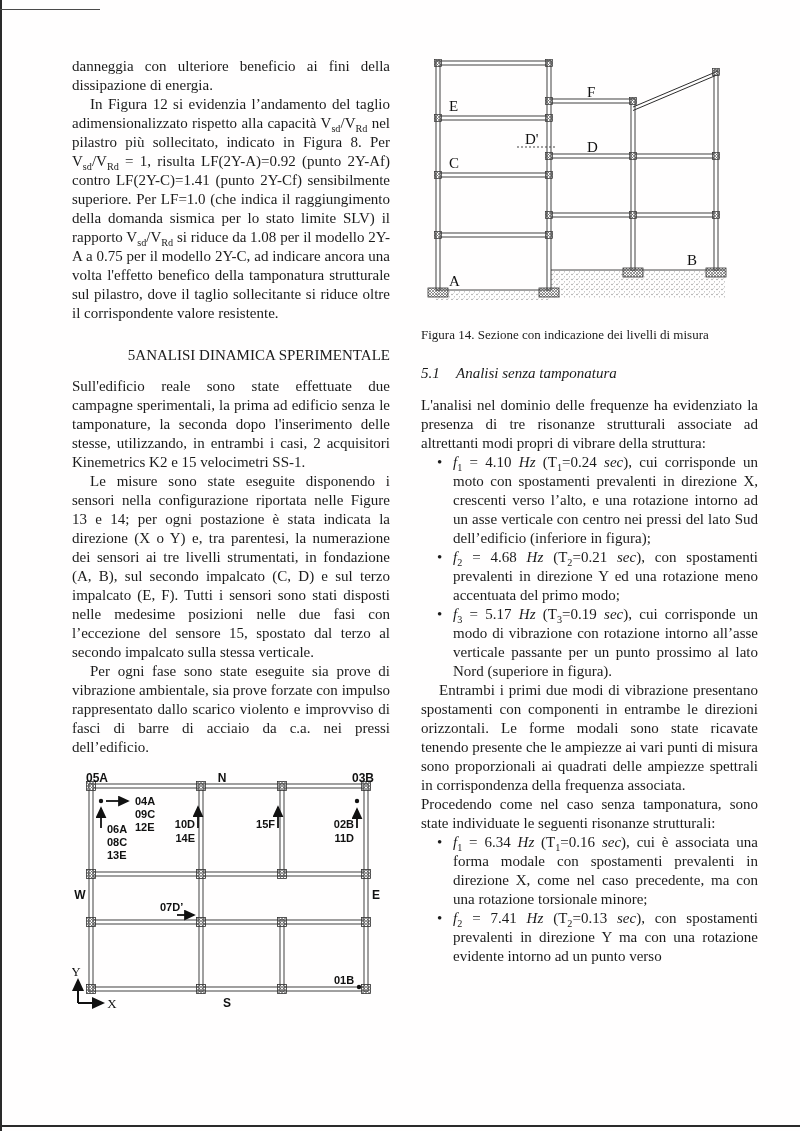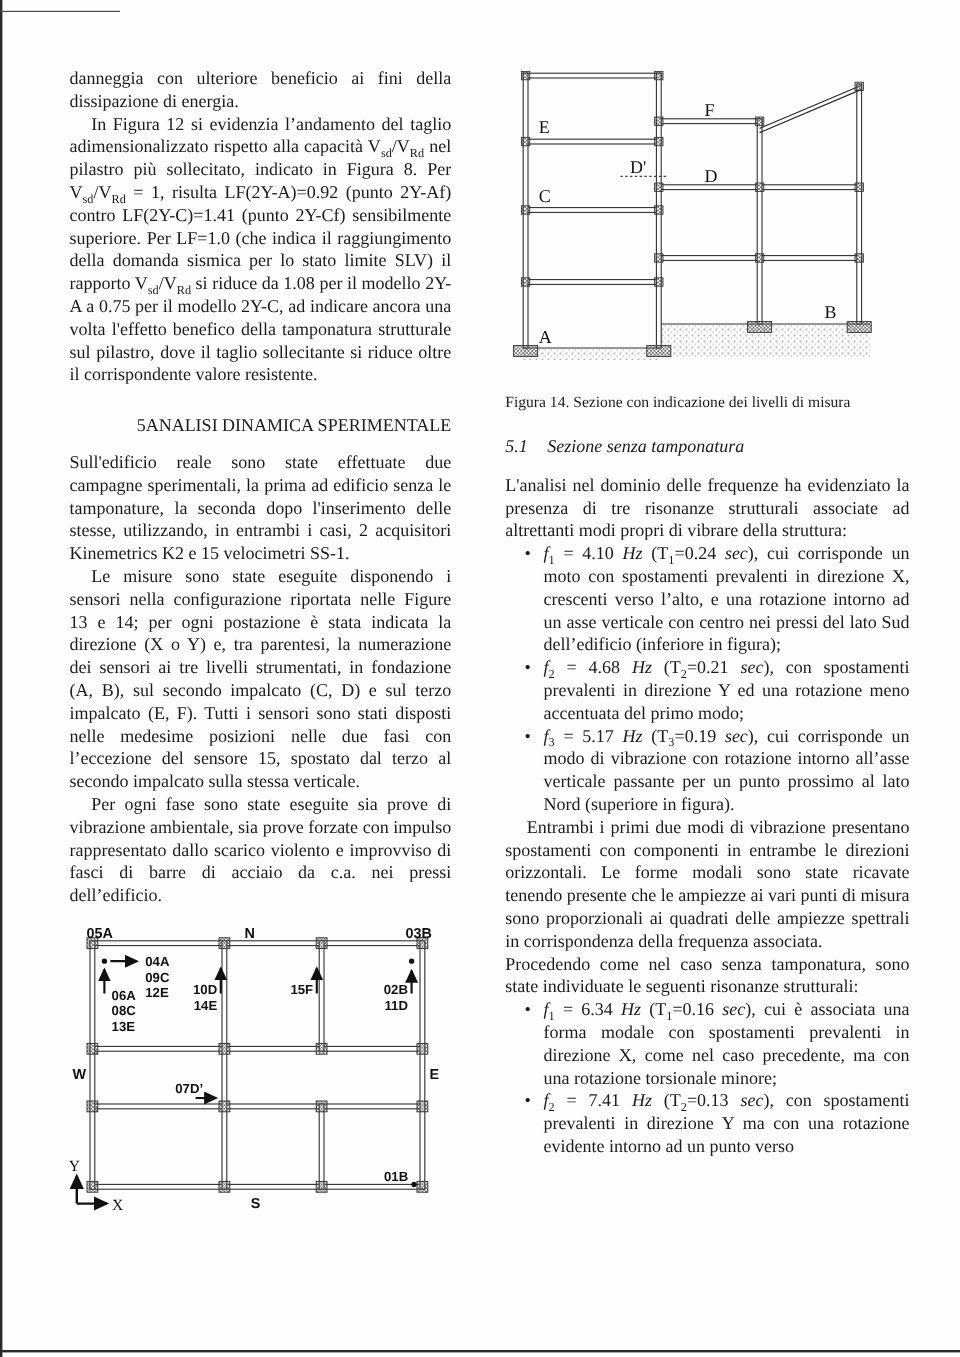--- a/index.html
+++ b/index.html
@@ -2,21 +2,21 @@
 <html><head>
 <meta charset="utf-8">
 <style>
   html,body{margin:0;padding:0;background:#fff;}
   .page{position:relative;width:800px;height:1131px;background:#fffefe;overflow:hidden;
         font-family:"Liberation Serif",serif;color:#1b1b1b;}
   .b-left{position:absolute;left:0;top:0;width:2px;height:1131px;background:#2a2a2a;}
   .b-bottom{position:absolute;left:0;top:1125px;width:800px;height:2px;background:#2a2a2a;}
   .b-topstub{position:absolute;left:0;top:9px;width:100px;height:1px;background:#4a4a4a;}
   .col{position:absolute;font-size:15px;line-height:19px;text-align:justify;}
-  .col-left{left:58px;top:57px;width:318px;}
+  .col-left{left:72px;top:57px;width:318px;}
   .col-right{left:421px;top:48px;width:337px;}
   p{margin:0;}
   p.ind{text-indent:18px;}
   h2.sec{margin:23px 0 12px 0;font-size:15px;font-weight:normal;line-height:19px;text-align:right;}
   h2.sec .num{display:inline-block;min-width:26px;}
   h3.subsec{margin:21px 0 13px 0;font-size:15px;font-weight:normal;font-style:italic;line-height:19px;text-align:left;}
   h3.subsec .num{display:inline-block;min-width:35px;}
   ul.blts{list-style:none;margin:0;padding:0 0 0 15px;}
   ul.blts li{position:relative;padding-left:17px;text-align:justify;}
   ul.blts li::before{content:"\2022";position:absolute;left:1px;top:0;}
@@ -209,21 +209,21 @@
           <text x="104" y="96">D'</text>
           <text x="166" y="49">F</text>
           <text x="166" y="104">D</text>
           <text x="266" y="217">B</text>
         </g>
       </svg>
       <figcaption class="cap14">Figura 14. Sezione con indicazione dei livelli di misura</figcaption>
     </figure>
 
     <h3 class="subsec">
-      <span class="num">5.1</span><span>Sezione senza tamponatura</span>
+      <span class="num">5.1</span><span>Analisi senza tamponatura</span>
     </h3>
     <p>L'analisi nel dominio delle frequenze ha evidenziato la presenza di tre risonanze strutturali associate ad altrettanti modi propri di vibrare della struttura:</p>
     <ul class="blts">
       <li><i>f</i><sub>1</sub><span> = 4.10 </span><i>Hz</i><span> (T</span><sub>1</sub><span>=0.24 </span><i>sec</i><span>), cui corrisponde un moto con spostamenti prevalenti in direzione X, crescenti verso l’alto, e una rotazione intorno ad un asse verticale con centro nei pressi del lato Sud dell’edificio (inferiore in figura);</span></li>
       <li><i>f</i><sub>2</sub><span> = 4.68 </span><i>Hz</i><span> (T</span><sub>2</sub><span>=0.21 </span><i>sec</i><span>), con spostamenti prevalenti in direzione Y ed una rotazione meno accentuata del primo modo;</span></li>
       <li><i>f</i><sub>3</sub><span> = 5.17 </span><i>Hz</i><span> (T</span><sub>3</sub><span>=0.19 </span><i>sec</i><span>), cui corrisponde un modo di vibrazione con rotazione intorno all’asse verticale passante per un punto prossimo al lato Nord (superiore in figura).</span></li>
     </ul>
     <p class="ind">Entrambi i primi due modi di vibrazione presentano spostamenti con componenti in entrambe le direzioni orizzontali. Le forme modali sono state ricavate tenendo presente che le ampiezze ai vari punti di misura sono proporzionali ai quadrati delle ampiezze spettrali in corrispondenza della frequenza associata.</p>
 
     <p>Procedendo come nel caso senza tamponatura, sono state individuate le seguenti risonanze strutturali:</p>

